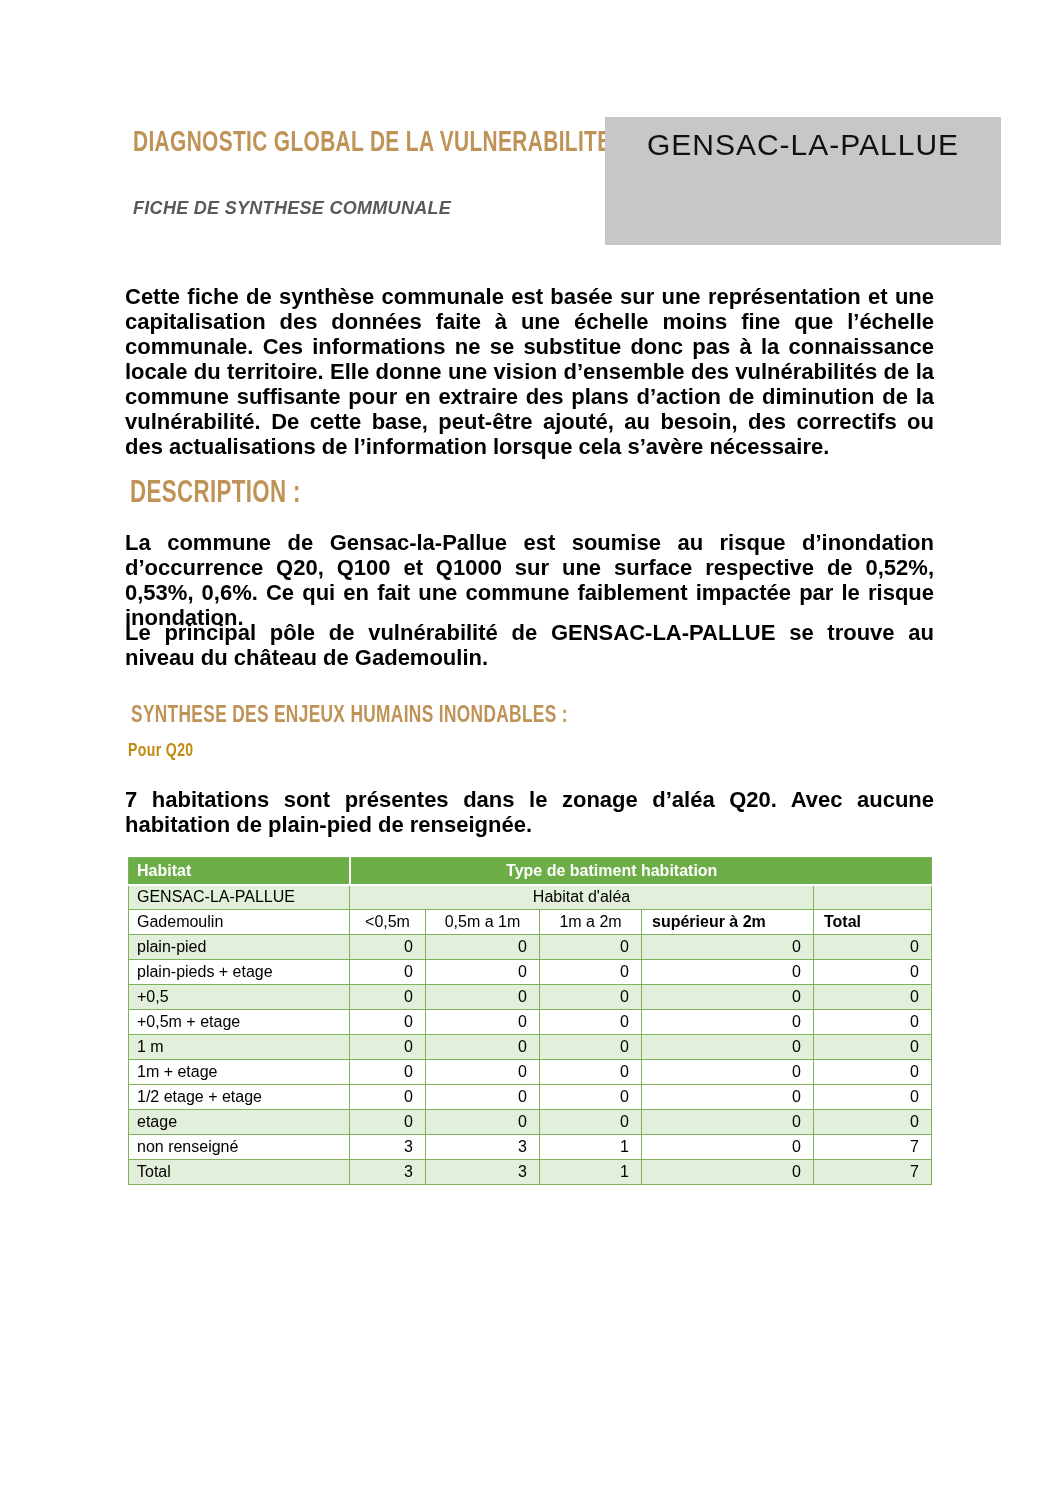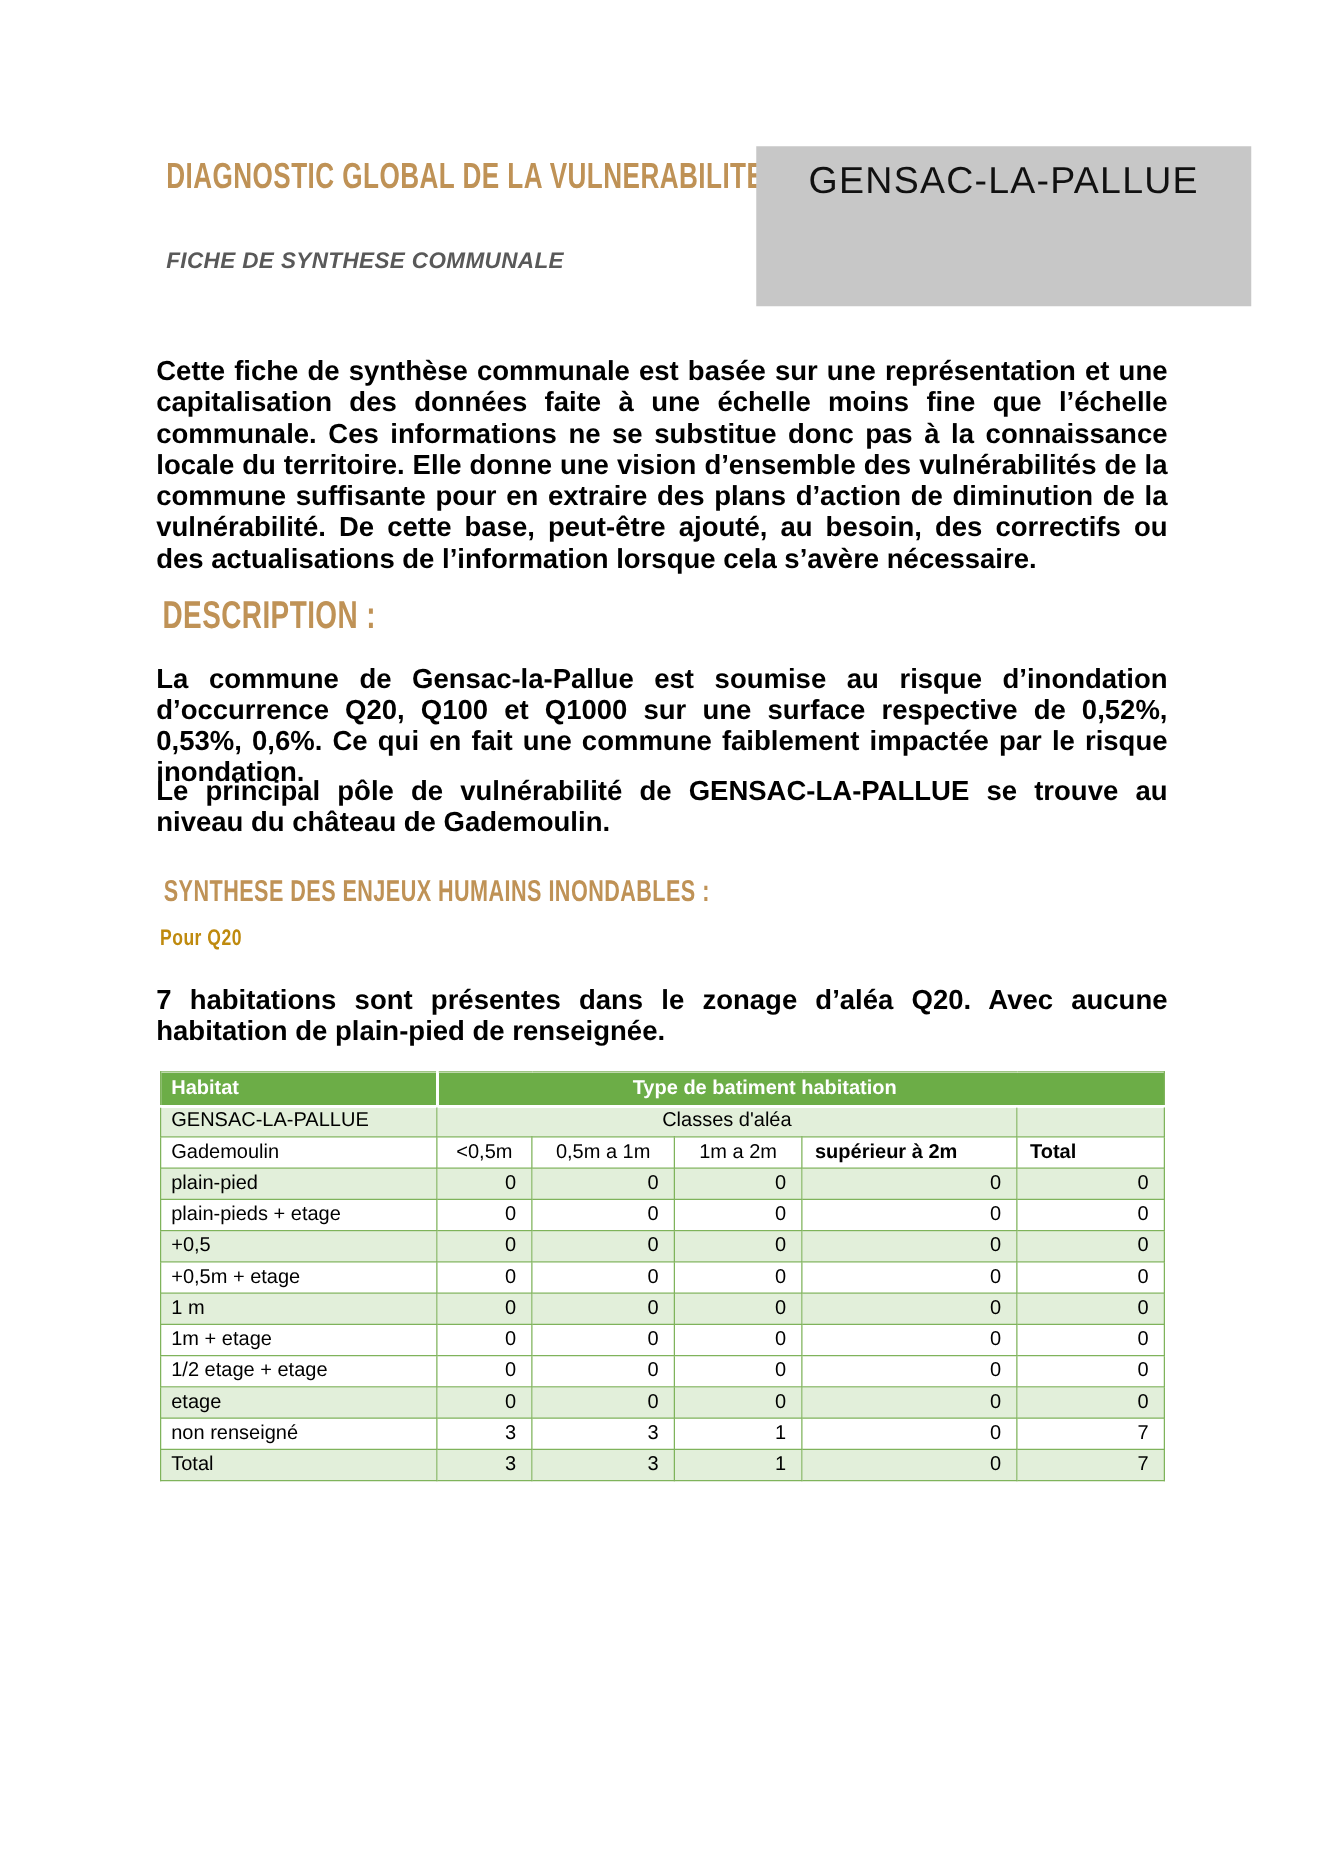--- a/index.html
+++ b/index.html
@@ -127,21 +127,21 @@
       <col style="width:172px">
       <col style="width:118px">
   </colgroup>
   <tbody>
     <tr class="thead">
       <th>Habitat</th>
       <th class="span" colspan="5">Type de batiment habitation</th>
     </tr>
     <tr class="green">
       <td class="rowlabel">GENSAC-LA-PALLUE</td>
-      <td class="center" colspan="4">Classes d'aléa</td>
+      <td class="center" colspan="4">Habitat d'aléa</td>
       <td></td>
     </tr>
     <tr class="white">
       <td class="rowlabel">Gademoulin</td>
       <td class="colhead">&lt;0,5m</td>
       <td class="colhead">0,5m a 1m</td>
       <td class="colhead">1m a 2m</td>
       <td class="colhead leftal">supérieur à 2m</td>
       <td class="colhead leftal">Total</td>
     </tr>

